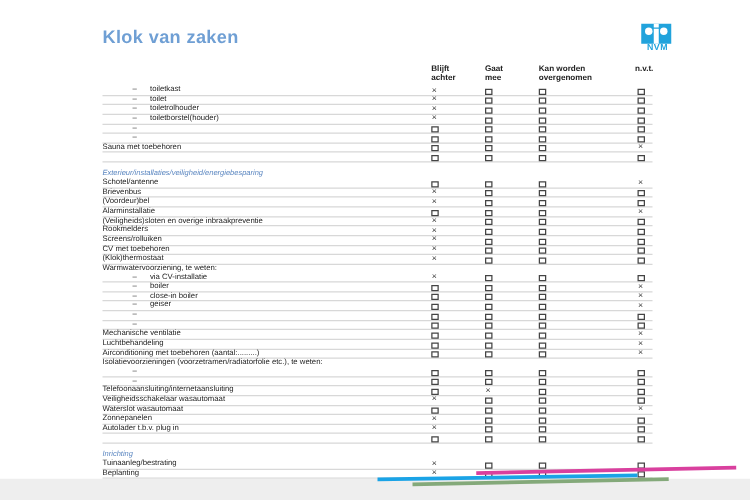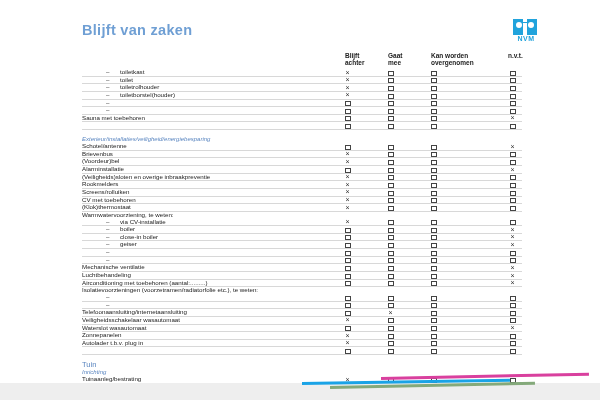--- a/index.html
+++ b/index.html
@@ -26,21 +26,21 @@
   .c0 { left:263px; } .c1 { left:306px; } .c2 { left:349px; } .c3 { left:428px; }
   .section { position:relative; height:7px; font-size:6px; font-style:italic; color:#5a86c0; line-height:7px; }
   .section.big { font-size:7.5px; font-style:normal; color:#5a86c0; height:8px; line-height:8px; }
   .spacer { height:6px; }
   .footer-band { position:absolute; left:0; top:383px; width:600px; height:17px; background:#eeeeee; }
   .stripe { position:absolute; height:2.5px; transform-origin:left center; }
 </style>
 </head>
 <body>
 
-<div class="title">Blijft van zaken</div>
+<div class="title">Klok van zaken</div>
 
 <div class="logo">
   <div class="mark">
     <div class="c1"></div>
       <div class="c2"></div>
       <div class="dot"></div>
       <div class="stem"></div>
   </div>
   <div class="txt">NVM</div>
 </div>
@@ -316,21 +316,20 @@
       <span class="cell c3 box"></span>
     </div>
     <div class="row">
       <span class="lbl"></span>
       <span class="cell c0 box"></span>
       <span class="cell c1 box"></span>
       <span class="cell c2 box"></span>
       <span class="cell c3 box"></span>
     </div>
     <div class="spacer"></div>
-    <div class="section big">Tuin</div>
     <div class="section">Inrichting</div>
     <div class="row">
       <span class="lbl">Tuinaanleg/bestrating</span>
       <span class="cell c0 x"></span>
       <span class="cell c1 box"></span>
       <span class="cell c2 box"></span>
       <span class="cell c3 box"></span>
     </div>
     <div class="row">
       <span class="lbl">Beplanting</span>

